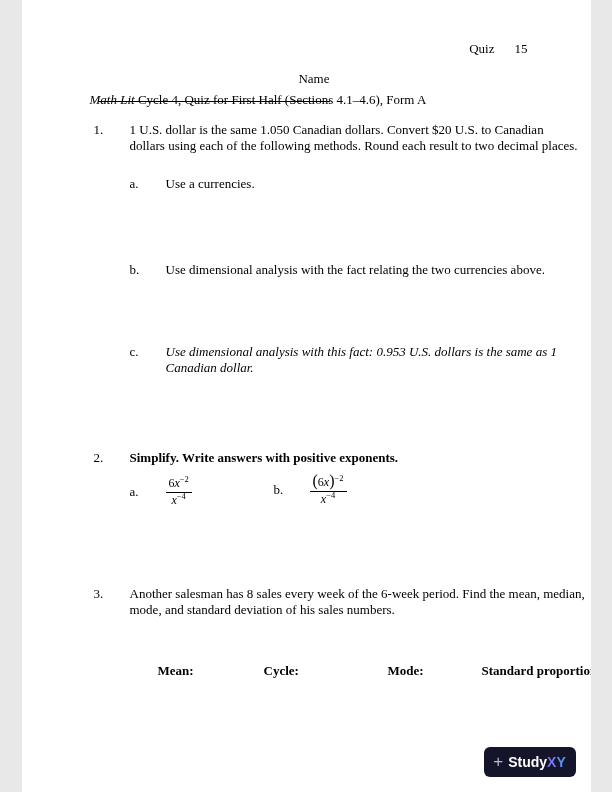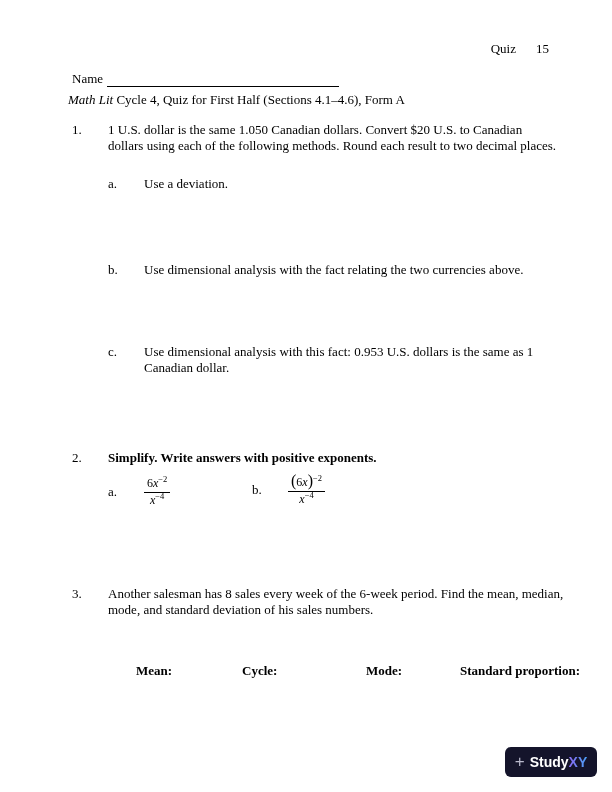--- a/index.html
+++ b/index.html
@@ -1,38 +1,38 @@
 <!DOCTYPE html>
 <html><head>
 <meta charset="utf-8">
 <style>
   html, body { margin: 0; padding: 0; background: #e8e8e8; }
   .page {
     position: relative;
-    width: 612px;
+    width: 569px;
     height: 792px;
     background: #ffffff;
     font-family: "Liberation Serif", serif;
     font-size: 13px;
     color: #000;
     overflow: hidden;
     margin: 0 auto;
   }
   .abs { position: absolute; }
 
   
   .header-right {
     top: 41px;
     right: 63px;
     display: flex;
     gap: 20px;
   }
 
   
-  .name-row { top: 71px; left: 72px; display: flex; align-items: flex-end; }
+  .name-row { top: 71px; left: 72px; display: flex; align-items: flex-end; flex-direction: column; }
   .name-line {
     display: inline-block;
     width: 232px;
     border-bottom: 1px solid #000;
     height: 14px;
     margin-left: 4px;
   }
 
   .title-row { top: 92px; left: 68px; }
   .italic { font-style: italic; }
@@ -42,21 +42,21 @@
   .q-num { width: 36px; flex-shrink: 0; }
   .q1 { top: 122px; left: 72px; }
   .q1 .q-text { width: 452px; }
   .part-row { display: flex; line-height: 1.22; }
   .part-label { width: 36px; flex-shrink: 0; }
   .q1a { top: 176px; left: 108px; }
   .q1a .part-text { width: 420px; }
   .q1b { top: 262px; left: 108px; }
   .q1b .part-text { width: 440px; }
   .q1c { top: 344px; left: 108px; }
-  .q1c .part-text { width: 425px; }
+  .q1c .part-text { width: 425px; font-style: italic; }
 
   .q2 { top: 450px; left: 72px; }
   .q2 .q-text { width: 452px; font-weight: bold; }
 
   
   .expr-group { display: flex; align-items: center; }
   .expr-a { top: 477px; left: 108px; }
   .expr-b { top: 474px; left: 252px; }
   .frac {
     display: inline-flex;
@@ -134,21 +134,21 @@
     <span>Cycle 4, Quiz for First Half (Sections 4.1–4.6), Form A</span>
   </div>
 
   <div class="abs q-row q1">
     <span class="q-num">1.</span>
     <span class="q-text">1 U.S. dollar is the same 1.050 Canadian dollars. Convert $20 U.S. to Canadian dollars using each of the following methods. Round each result to two decimal places.</span>
   </div>
 
   <div class="abs part-row q1a">
     <span class="part-label">a.</span>
-    <span class="part-text">Use a deviation.</span>
+    <span class="part-text">Use a currencies.</span>
   </div>
 
   <div class="abs part-row q1b">
     <span class="part-label">b.</span>
     <span class="part-text">Use dimensional analysis with the fact relating the two currencies above.</span>
   </div>
 
   <div class="abs part-row q1c">
     <span class="part-label">c.</span>
     <span class="part-text">Use dimensional analysis with this fact:  0.953 U.S. dollars is the same as 1 Canadian dollar.</span>

